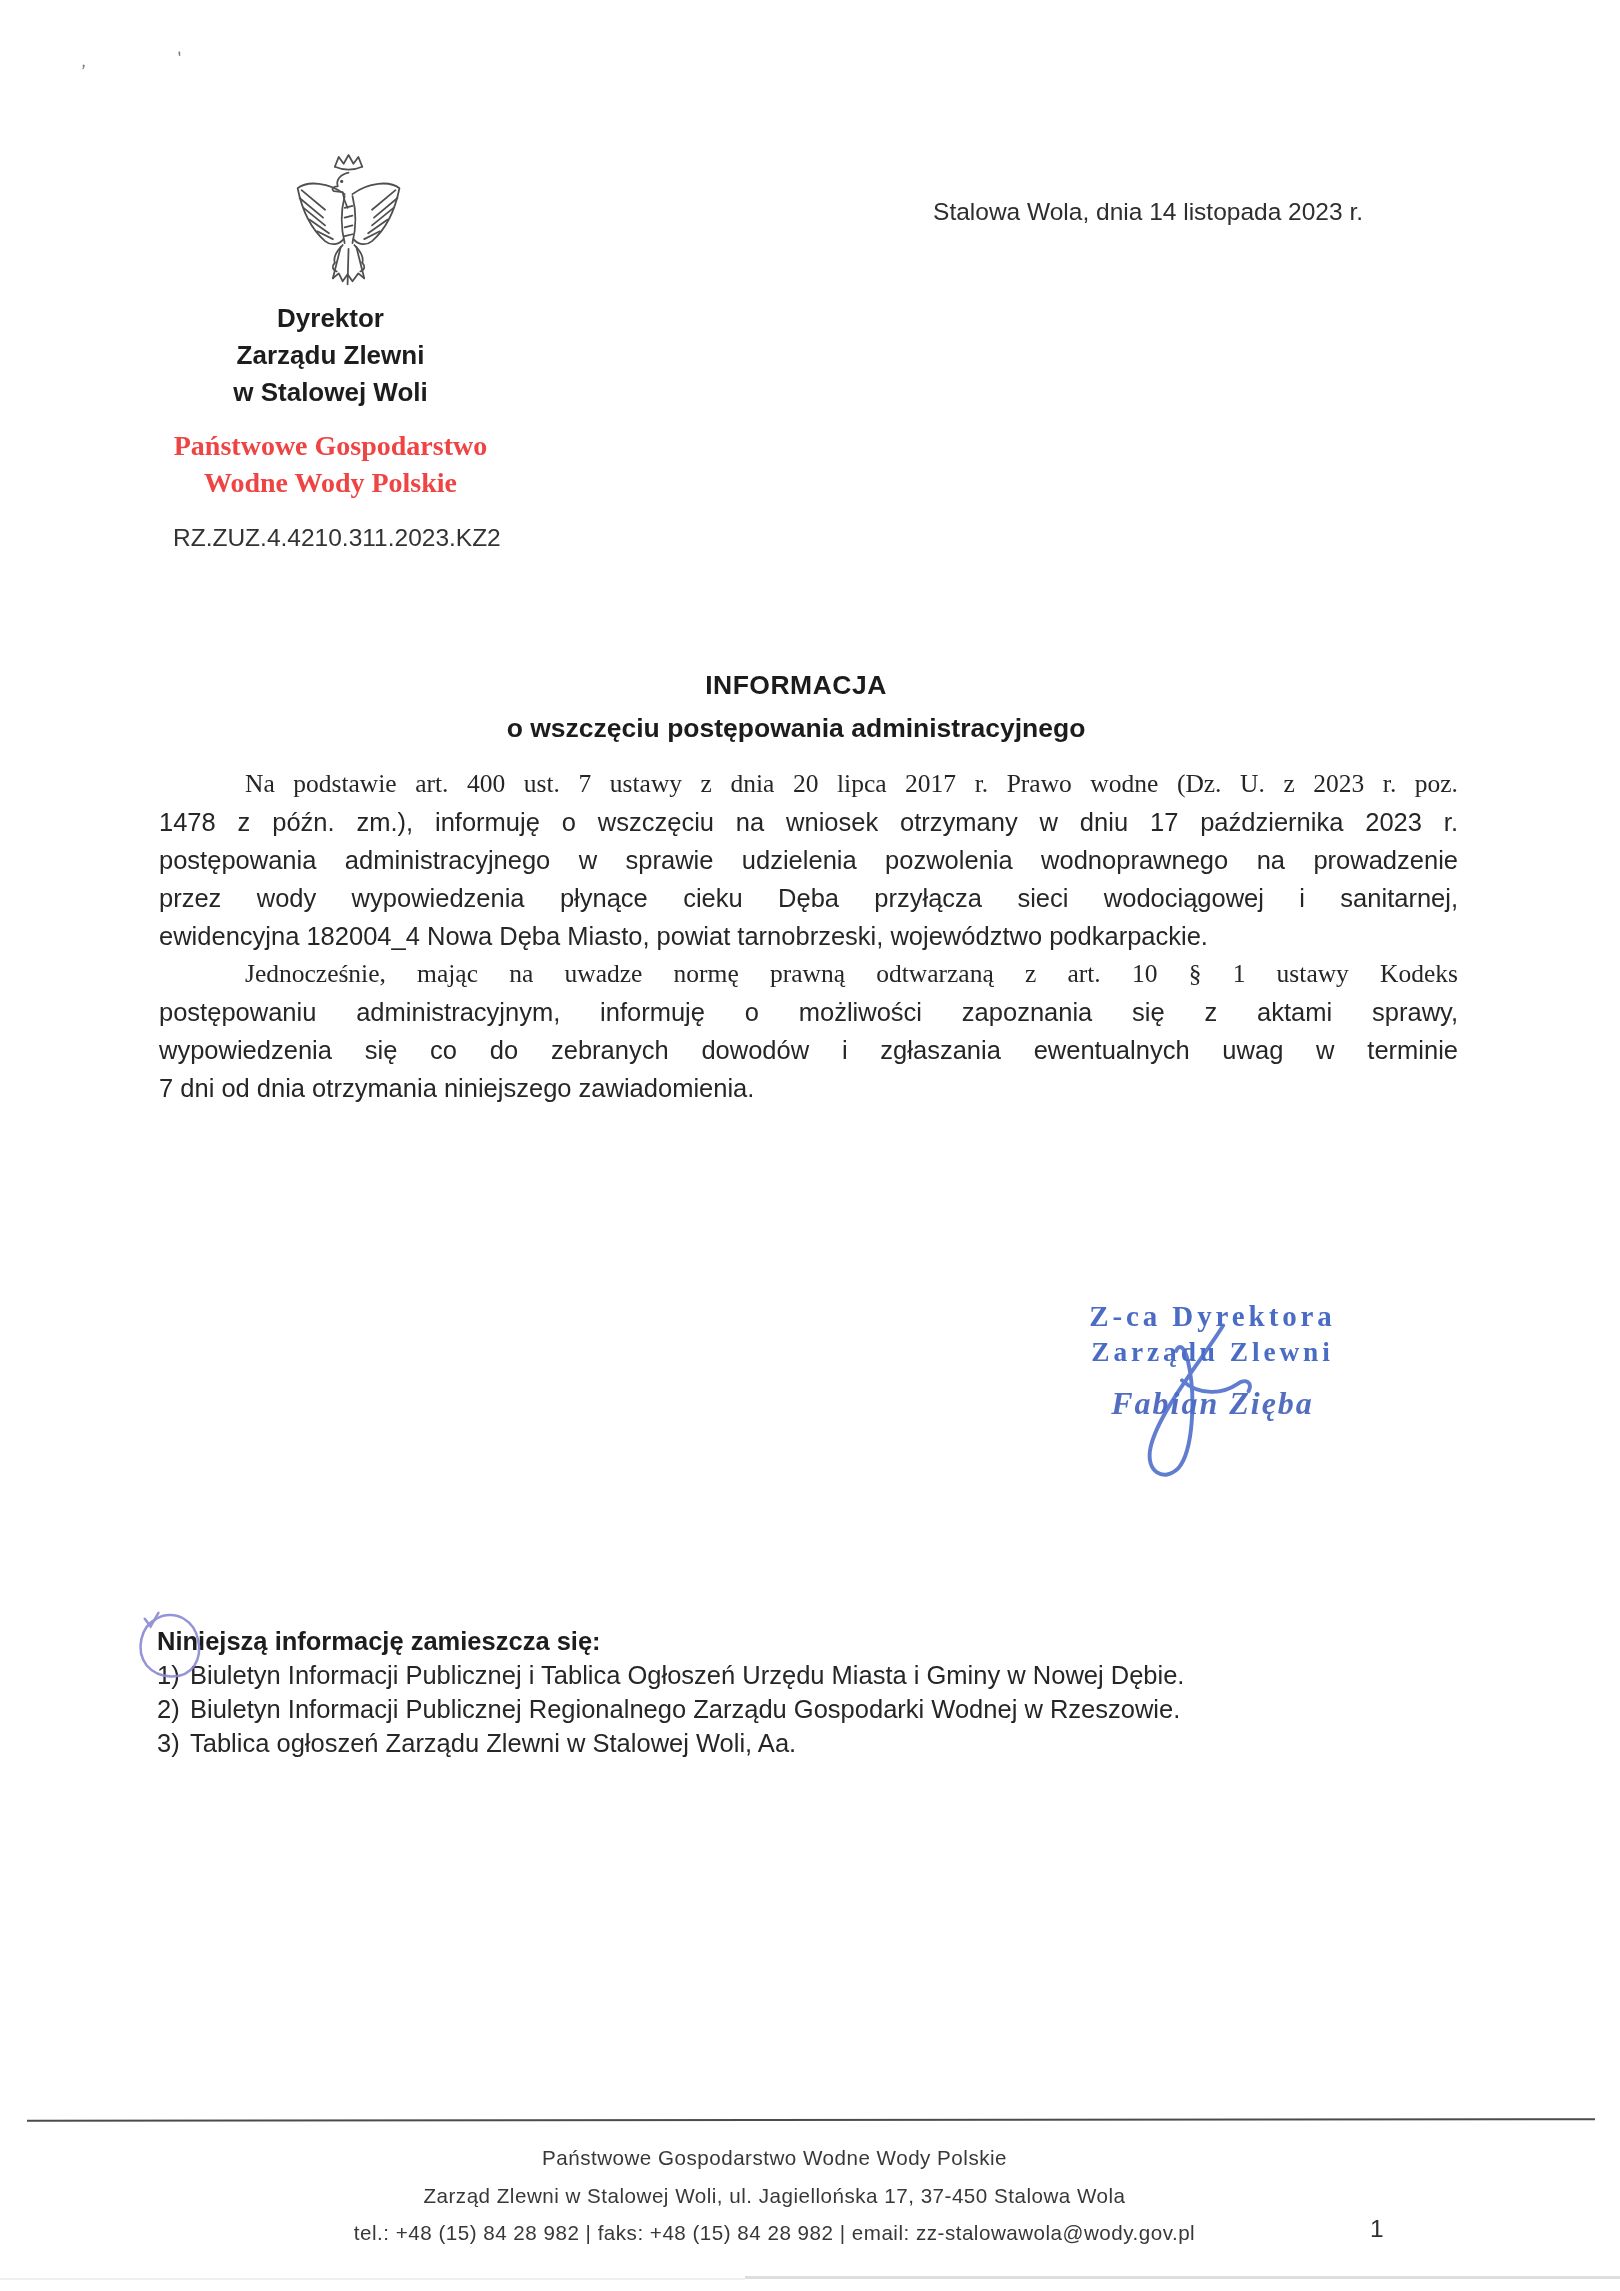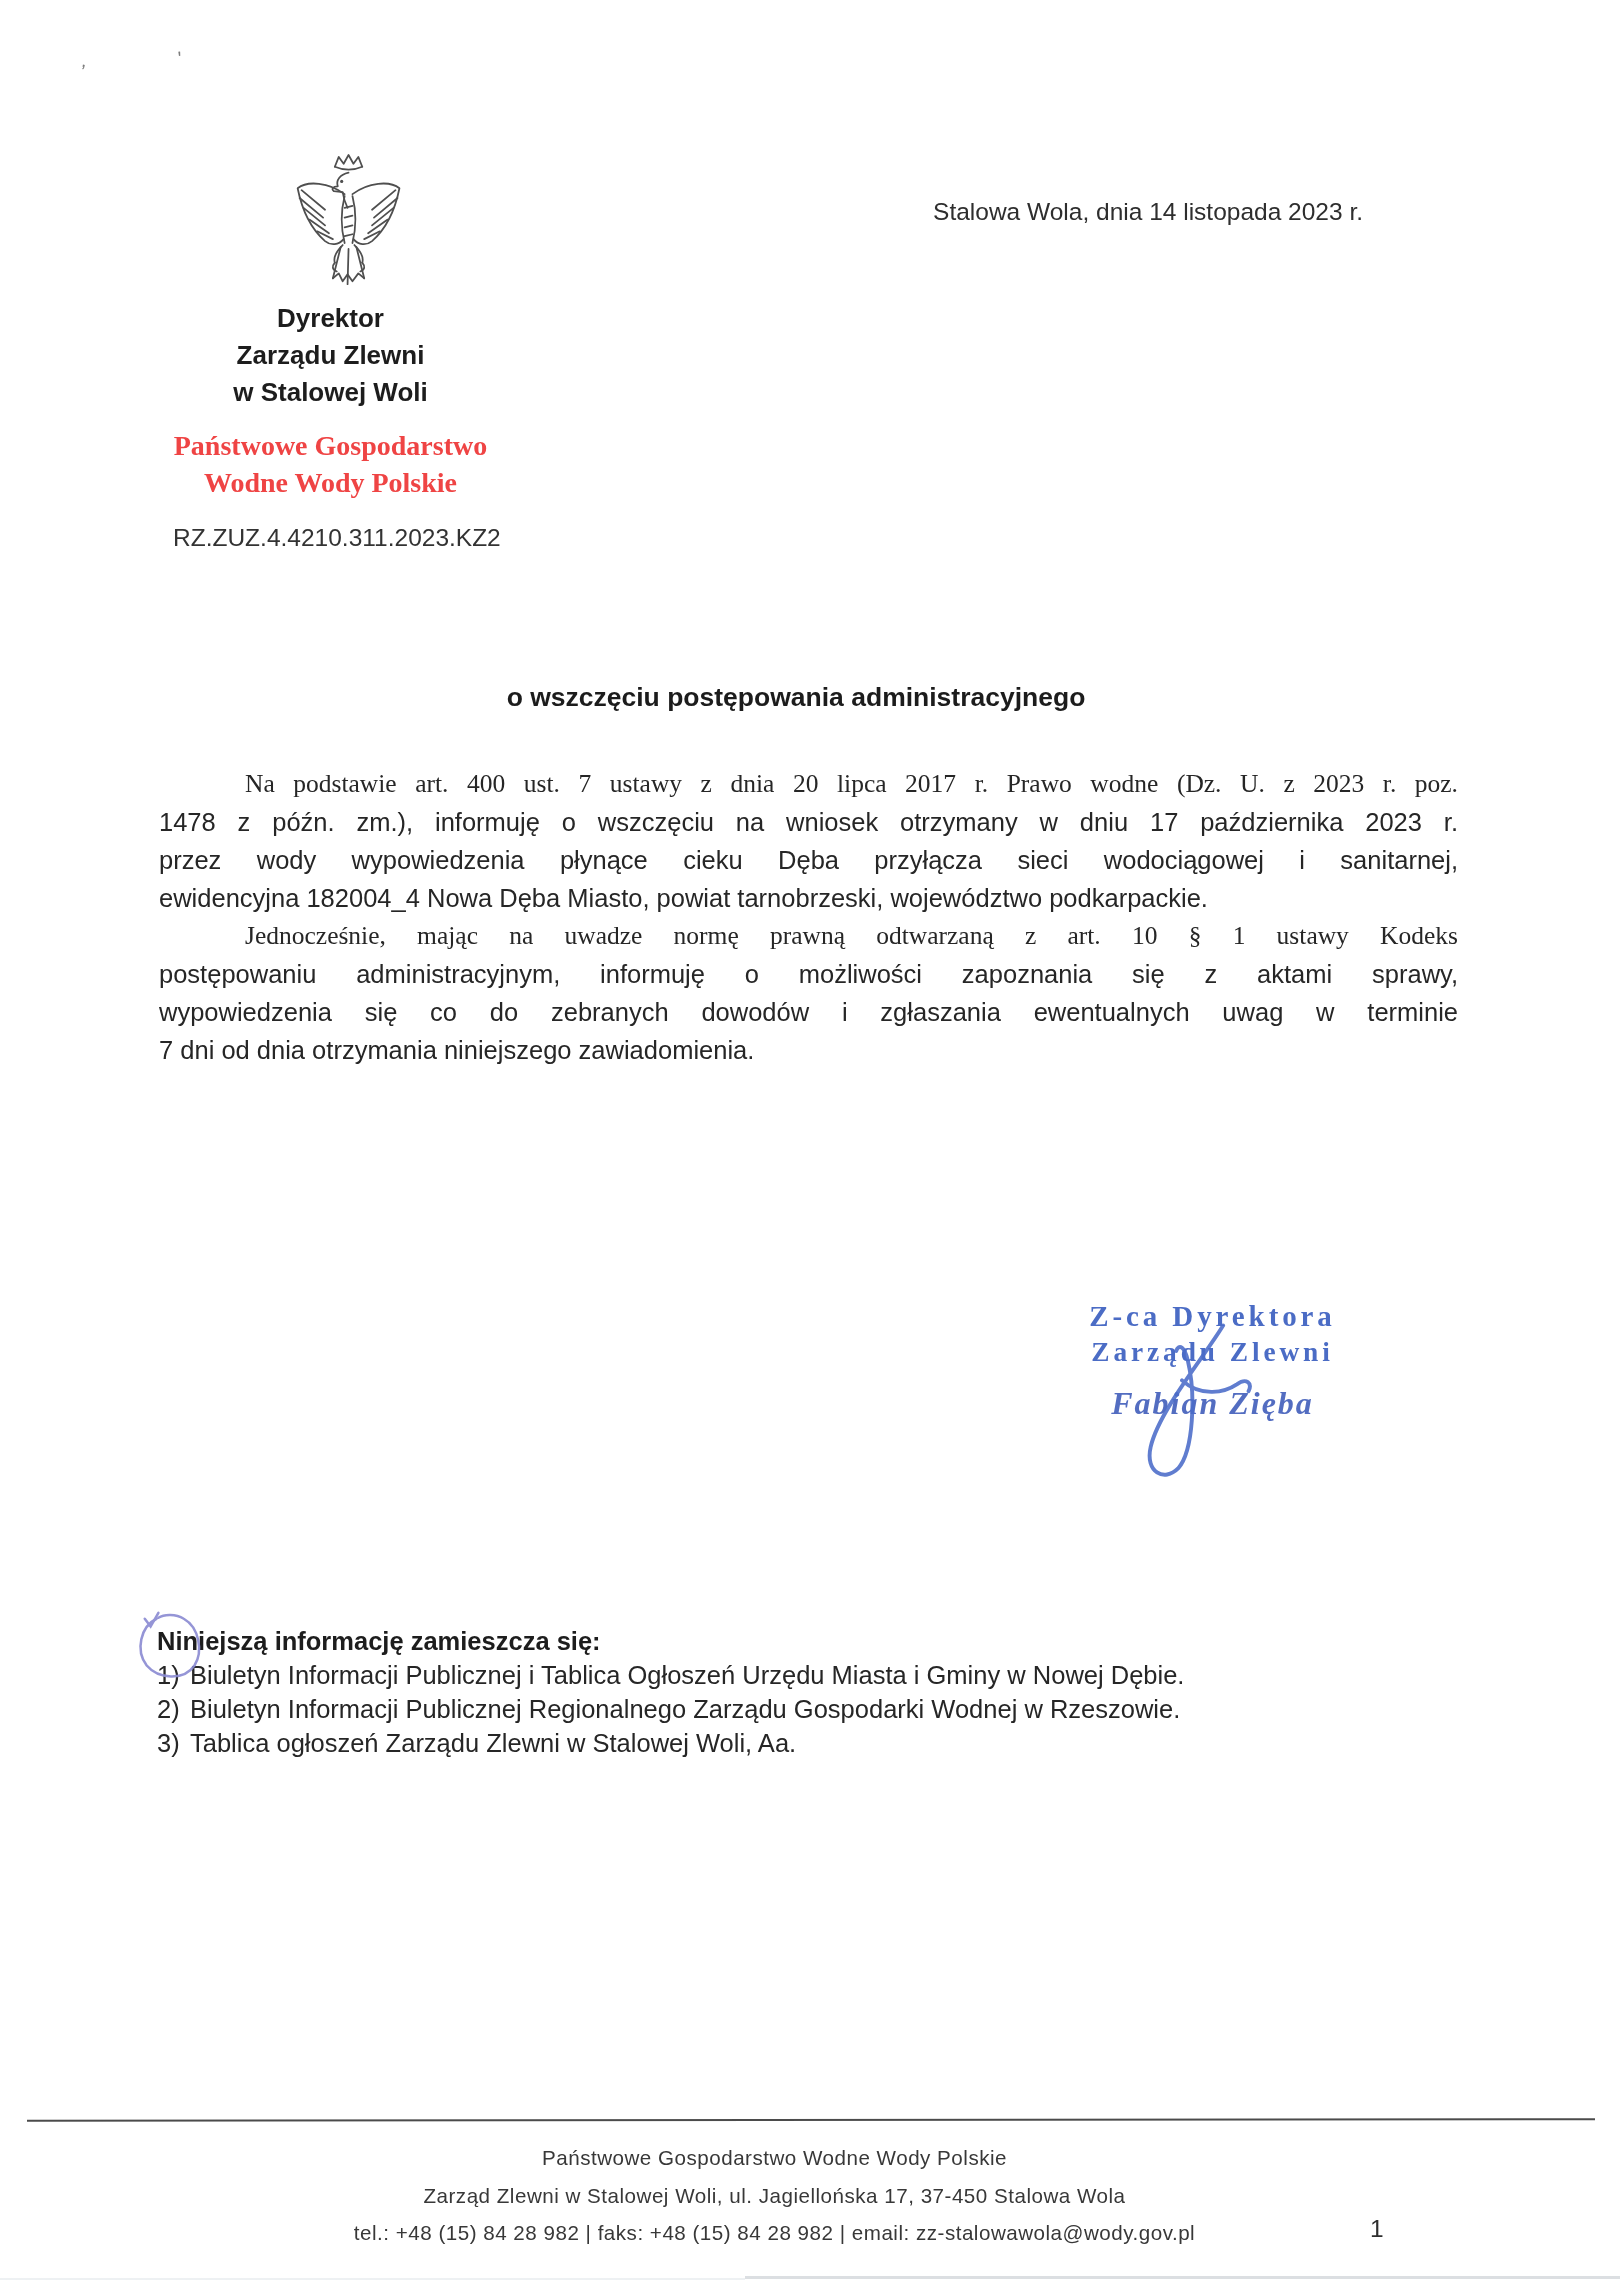--- a/index.html
+++ b/index.html
@@ -101,26 +101,28 @@
     <div>w Stalowej Woli</div>
   </div>
   <div class="abs org-block">
     <div>Państwowe Gospodarstwo</div>
     <div>Wodne Wody Polskie</div>
   </div>
 
   <div class="abs ref-number">RZ.ZUZ.4.4210.311.2023.KZ2</div>
 
   <div class="abs title-block">
+    <div class="title-main">INFORMACJA</div>
     <div class="title-sub">o wszczęciu postępowania administracyjnego</div>
   </div>
 
   <div class="abs body-block">
     <div class="bl ind">Na podstawie art. 400 ust. 7 ustawy z dnia 20 lipca 2017 r. Prawo wodne (Dz. U. z 2023 r. poz.</div>
     <div class="bl">1478 z późn. zm.), informuję o wszczęciu na wniosek otrzymany w dniu 17 października 2023 r.</div>
+    <div class="bl">postępowania administracyjnego w sprawie udzielenia pozwolenia wodnoprawnego na prowadzenie</div>
     <div class="bl">przez wody wypowiedzenia płynące cieku Dęba przyłącza sieci wodociągowej i sanitarnej,</div>
     <div class="bl last">ewidencyjna 182004_4 Nowa Dęba Miasto, powiat tarnobrzeski, województwo podkarpackie.</div>
     <div class="bl ind">Jednocześnie, mając na uwadze normę prawną odtwarzaną z art. 10 § 1 ustawy Kodeks</div>
     <div class="bl">postępowaniu administracyjnym, informuję o możliwości zapoznania się z aktami sprawy,</div>
     <div class="bl">wypowiedzenia się co do zebranych dowodów i zgłaszania ewentualnych uwag w terminie</div>
     <div class="bl last">7 dni od dnia otrzymania niniejszego zawiadomienia.</div>
   </div>
 
   <div class="abs stamp-block">
     <div class="stamp-l1">Z-ca Dyrektora</div>

